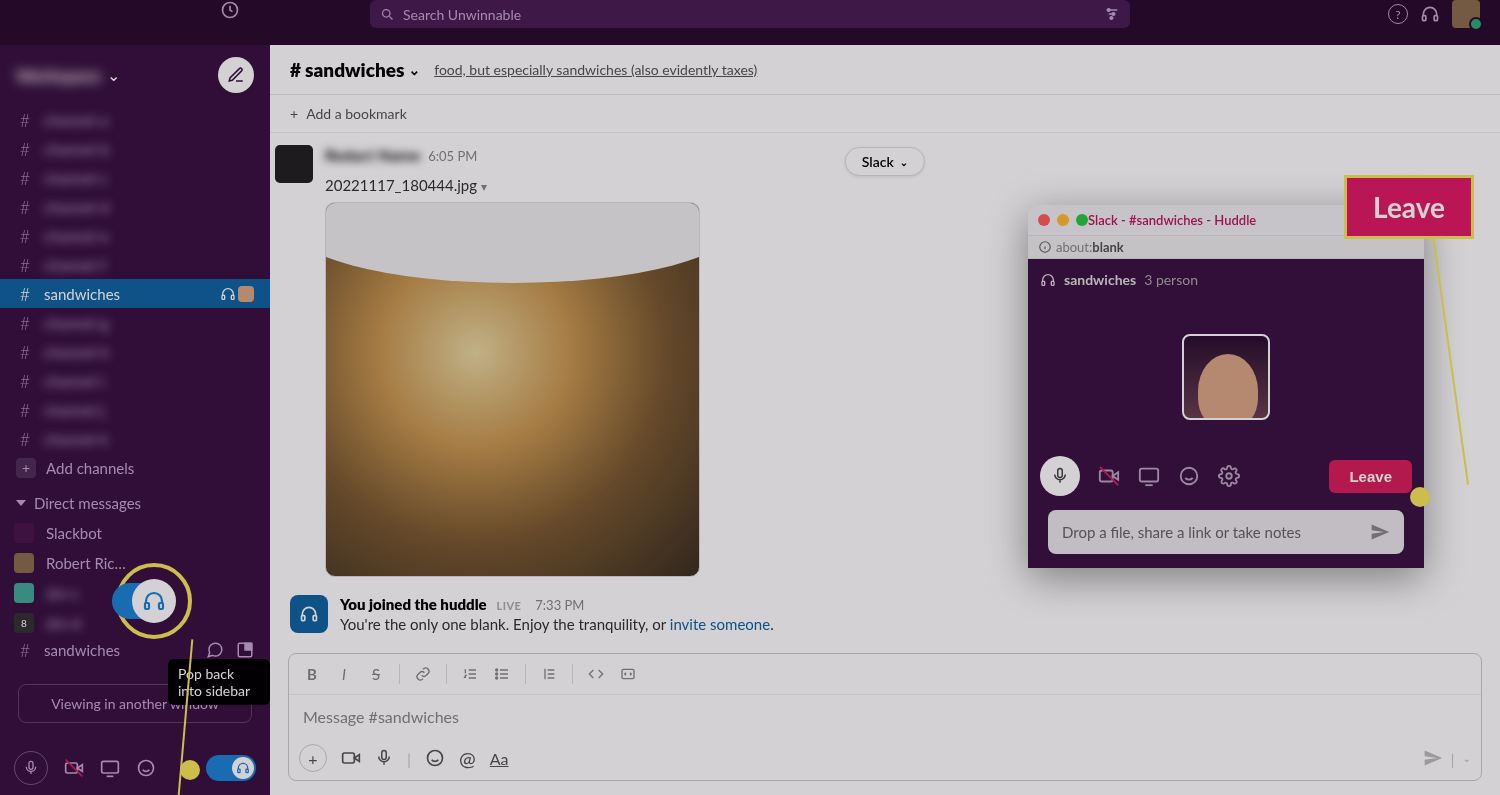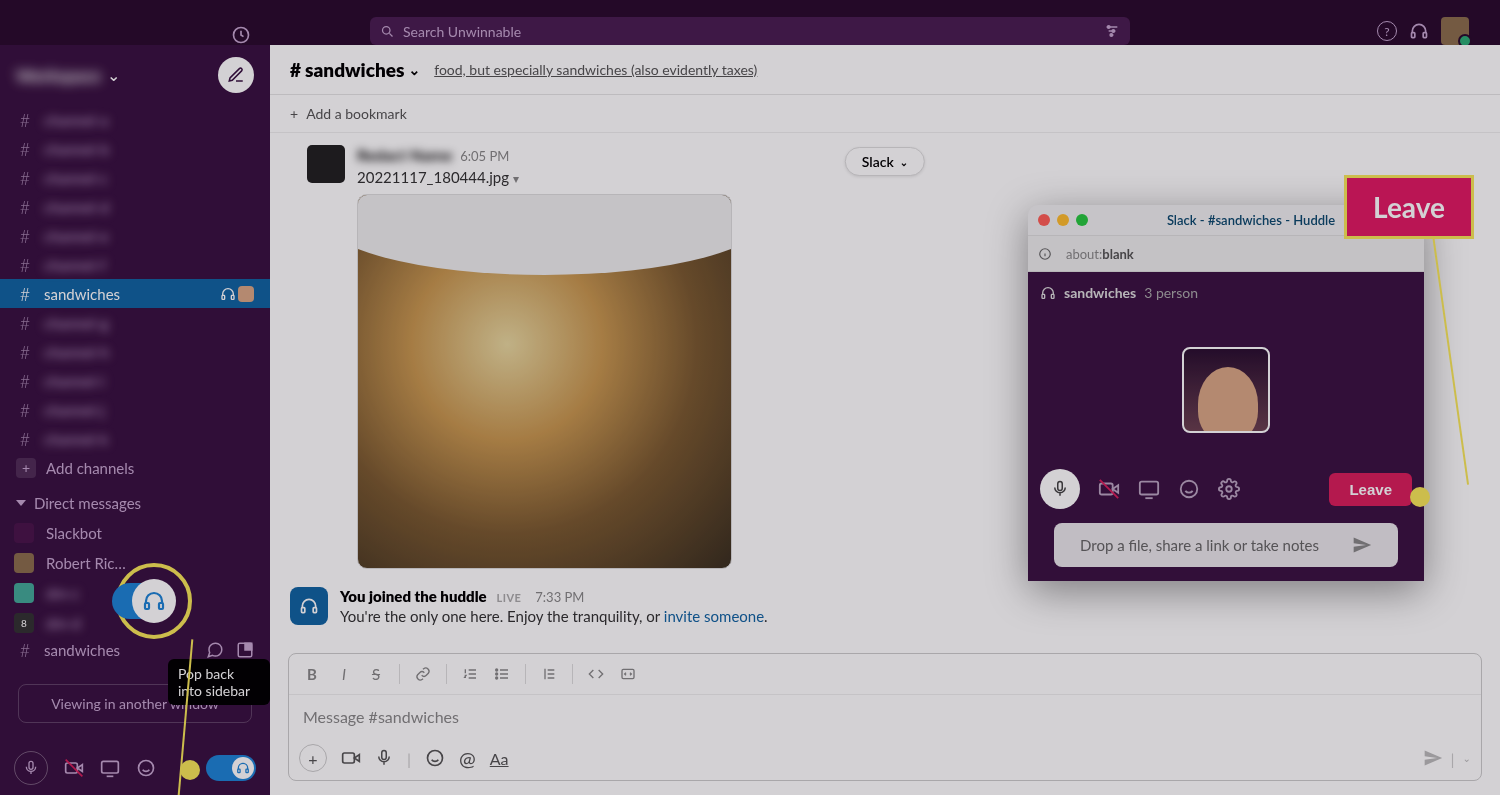--- a/index.html
+++ b/index.html
@@ -1,19 +1,19 @@
 <!DOCTYPE html>
 <html><head>
 <meta charset="utf-8">
 <style>
   * { box-sizing: border-box; margin: 0; padding: 0; }
   body { font-family: -apple-system, "Lato", "Helvetica Neue", Arial, sans-serif; width: 1500px; height: 795px; overflow: hidden; background: #1a1d21; position: relative; }
   
   
-  .topbar { height: 45px; background: #2a0c2e; display: flex; align-items: flex-end; padding: 0 31px; position: relative; }
+  .topbar { height: 45px; background: #2a0c2e; display: flex; align-items: flex-start; padding: 0 20px; position: relative; }
   .topbar .history { color: #c7a8d1; margin-left: 200px; }
   .searchbox { position: absolute; left: 50%; transform: translateX(-50%); width: 760px; height: 28px; background: #4a1e52; border-radius: 6px; display: flex; align-items: center; padding: 0 10px; color: #c7a8d1; font-size: 14px; }
   .searchbox .mag { margin-right: 8px; }
   .searchbox .filter { margin-left: auto; }
   .topbar .right { margin-left: auto; display: flex; align-items: center; gap: 12px; }
   .help-icon { width:20px; height:20px; border:1.5px solid #c7a8d1; border-radius:50%; display:flex; align-items:center; justify-content:center; font-size:12px; color:#c7a8d1; }
   .avatar-top { width: 28px; height: 28px; background: #8b6e4e; border-radius: 4px; position:relative; }
   .avatar-top::after { content:''; width:10px; height:10px; background:#2bac76; border:2px solid #2a0c2e; border-radius:50%; position:absolute; bottom:-3px; right:-3px;}
   
   
@@ -69,27 +69,27 @@
   .member-stack { display:flex; }
   .member-stack .m { width:24px;height:24px;border-radius:4px;margin-left:-4px;border:2px solid #fff; }
   .member-box { border:1px solid #ddd; border-radius:6px; padding:4px 8px; display:flex; align-items:center; gap:8px; font-size:14px; }
   .add-p { width:32px;height:32px;border:1px solid #ddd;border-radius:6px;display:flex;align-items:center;justify-content:center;color:#555; }
   
   .bookmark-bar { padding: 10px 20px; border-bottom: 1px solid #eee; color:#555; font-size:14px; display:flex; align-items:center; gap:8px; }
   
   .msg-area { flex:1; overflow:hidden; position:relative; padding-top: 8px;}
   .today-pill { position:absolute; top: 14px; left:50%; transform:translateX(-50%); border:1px solid #ddd; background:#fff; border-radius:20px; padding: 5px 16px; font-size:14px; font-weight:600; display:flex; gap:6px; align-items:center; z-index:5; box-shadow:0 1px 3px rgba(0,0,0,.1);}
   
-  .msg { display:flex; padding: 4px 37px; gap:12px; }
+  .msg { display:flex; padding: 4px 5px; gap:12px; }
   .msg-av { width:38px; height:38px; border-radius:5px; background:#222; flex-shrink:0; }
   .msg-body { flex:1; }
   .msg-head { display:flex; gap:8px; align-items:baseline; }
   .msg-user { font-weight:700; filter:blur(4px); }
   .msg-time { color:#888; font-size:13px; }
-  .msg-file { margin-top:4px; font-size:15px; color:#333; }
+  .msg-file { margin-top:12px; font-size:15px; color:#333; }
   .food-img { width:375px; height:375px; border-radius:10px; margin-top:8px; background: radial-gradient(circle at 40% 40%, #e8d8a0 0%, #c89850 30%, #7a5a30 60%, #3a3020 100%); position:relative; overflow:hidden; border:1px solid #ddd; }
   .food-img::before { content:''; position:absolute; top:-40px; left:-40px; right:-40px; height:120px; background:#eee; border-radius:50%; }
   
   .sys-row { display:flex; padding: 14px 20px 10px; gap:12px; }
   .sys-av { width:38px;height:38px;border-radius:8px;background:#1164a3;display:flex;align-items:center;justify-content:center;color:#fff; }
   .sys-body { font-size:15px; }
   .sys-title { font-weight:800; }
   .live-badge { color:#aaa; font-size:11px; font-weight:700; margin-left:6px; letter-spacing:.5px; }
   .sys-text { color:#333; margin-top:2px; }
   .sys-text a { color:#1264a3; text-decoration:none; }
@@ -102,31 +102,31 @@
   .comp-input { padding: 12px 14px; color:#888; font-size:16px; min-height:40px; }
   .comp-actions { display:flex; align-items:center; padding: 6px 10px 8px; gap:14px; color:#555; }
   .plus-btn { width:28px;height:28px;border:1px solid #ccc;border-radius:50%;display:flex;align-items:center;justify-content:center; }
   .send-area { margin-left:auto; display:flex; align-items:center; gap:8px; color:#bbb; }
   
   
   .huddle { position:absolute; top: 160px; right: 76px; width: 396px; background:#f0eff1; border-radius:10px; box-shadow: 0 10px 40px rgba(0,0,0,.4); z-index:100; overflow:visible; }
   .hw-title { height: 30px; display:flex; align-items:center; padding:0 10px; font-size:13px; font-weight:600; }
   .tl { display:flex; gap:7px; }
   .tl span { width:12px;height:12px;border-radius:50%; }
-  .hw-title .tt { flex:1; text-align:center; color:#0c4a6e; }
-  .hw-url { height:37px; background:#ededed; border-top:1px solid #ddd; border-bottom:1px solid #ddd; display:flex; align-items:center; padding:0 10px; gap:14px; font-size:13px; color:#555; }
+  .hw-title .tt { flex:1; text-align:left; color:#be185d; }
+  .hw-url { height:24px; background:#ededed; border-top:1px solid #ddd; border-bottom:1px solid #ddd; display:flex; align-items:center; padding:0 10px; gap:4px; font-size:13px; color:#555; }
   .hw-body { background:#3b1342; padding: 12px; }
   .hw-ch { display:flex; align-items:center; gap:8px; color:#ddd; font-size:14px; }
   .hw-video { margin: 46px auto 36px; width:88px; height:86px; border:2px solid #fff; border-radius:8px; background: linear-gradient(#2a1030, #6a4050); position:relative; overflow:hidden; }
   .hw-video .face { position:absolute; bottom:-10px; left:14px; width:60px; height:74px; background:#d9a885; border-radius:50% 50% 40% 40%; }
   .hw-ctrls { display:flex; align-items:center; gap:18px; }
   .mic-circle { width:40px;height:40px;background:#fff;border-radius:50%;display:flex;align-items:center;justify-content:center;color:#444; }
   .hw-ic { color:#bba6c2; }
   .leave-btn { margin-left:auto; background:#d91f5c; color:#fff; border:none; padding: 8px 20px; border-radius:6px; font-size:15px; font-weight:600; position:relative; }
-  .hw-input { margin: 14px 14px 2px; background:#eae7eb; border-radius:8px; padding: 12px 26px; display:flex; align-items:center; color:#666; font-size:15px; }
+  .hw-input { margin: 14px 8px 2px; background:#eae7eb; border-radius:8px; padding: 12px 14px; display:flex; align-items:center; color:#666; font-size:15px; }
   .hw-input .send { margin-left:auto; color:#888; }
   
   
   .callout-leave { position:absolute; top: -30px; right:-50px; border:3px solid #f7e75a; background:#e11a63; color:#fff; font-size:28px; font-weight:700; padding: 12px 26px; z-index:200; }
   .marker-dot { width:20px;height:20px;background:#f7e75a;border-radius:50%;position:absolute; z-index:150; }
   
   
   .yl { position:absolute; background:#f7e75a; z-index:90; }
   
   svg { display:block; }
@@ -371,21 +371,21 @@
           <svg width="20" height="20" viewBox="0 0 24 24" fill="none" stroke="#fff" stroke-width="2">
               <path d="M4 14v-2a8 8 0 0116 0v2"></path>
               <rect x="3" y="14" width="4" height="6" rx="1"></rect>
               <rect x="17" y="14" width="4" height="6" rx="1"></rect>
             </svg>
         </div>
         <div class="sys-body">
           <span class="sys-title">You joined the huddle</span>
           <span class="live-badge">LIVE</span>
           <span class="msg-time" style="margin-left:10px;">7:33 PM</span>
-          <div class="sys-text"><span>You're the only one here. Enjoy the tranquility, or </span><a href="#">invite someone</a><span>.</span></div>
+          <div class="sys-text"><span>You're the only one blank. Enjoy the tranquility, or </span><a href="#">invite someone</a><span>.</span></div>
         </div>
       </div>
     </div>
 
     <div class="composer">
       <div class="fmt-bar">
         <span class="fmt-btn">
             <b>B</b>
           </span>
         <span class="fmt-btn">

